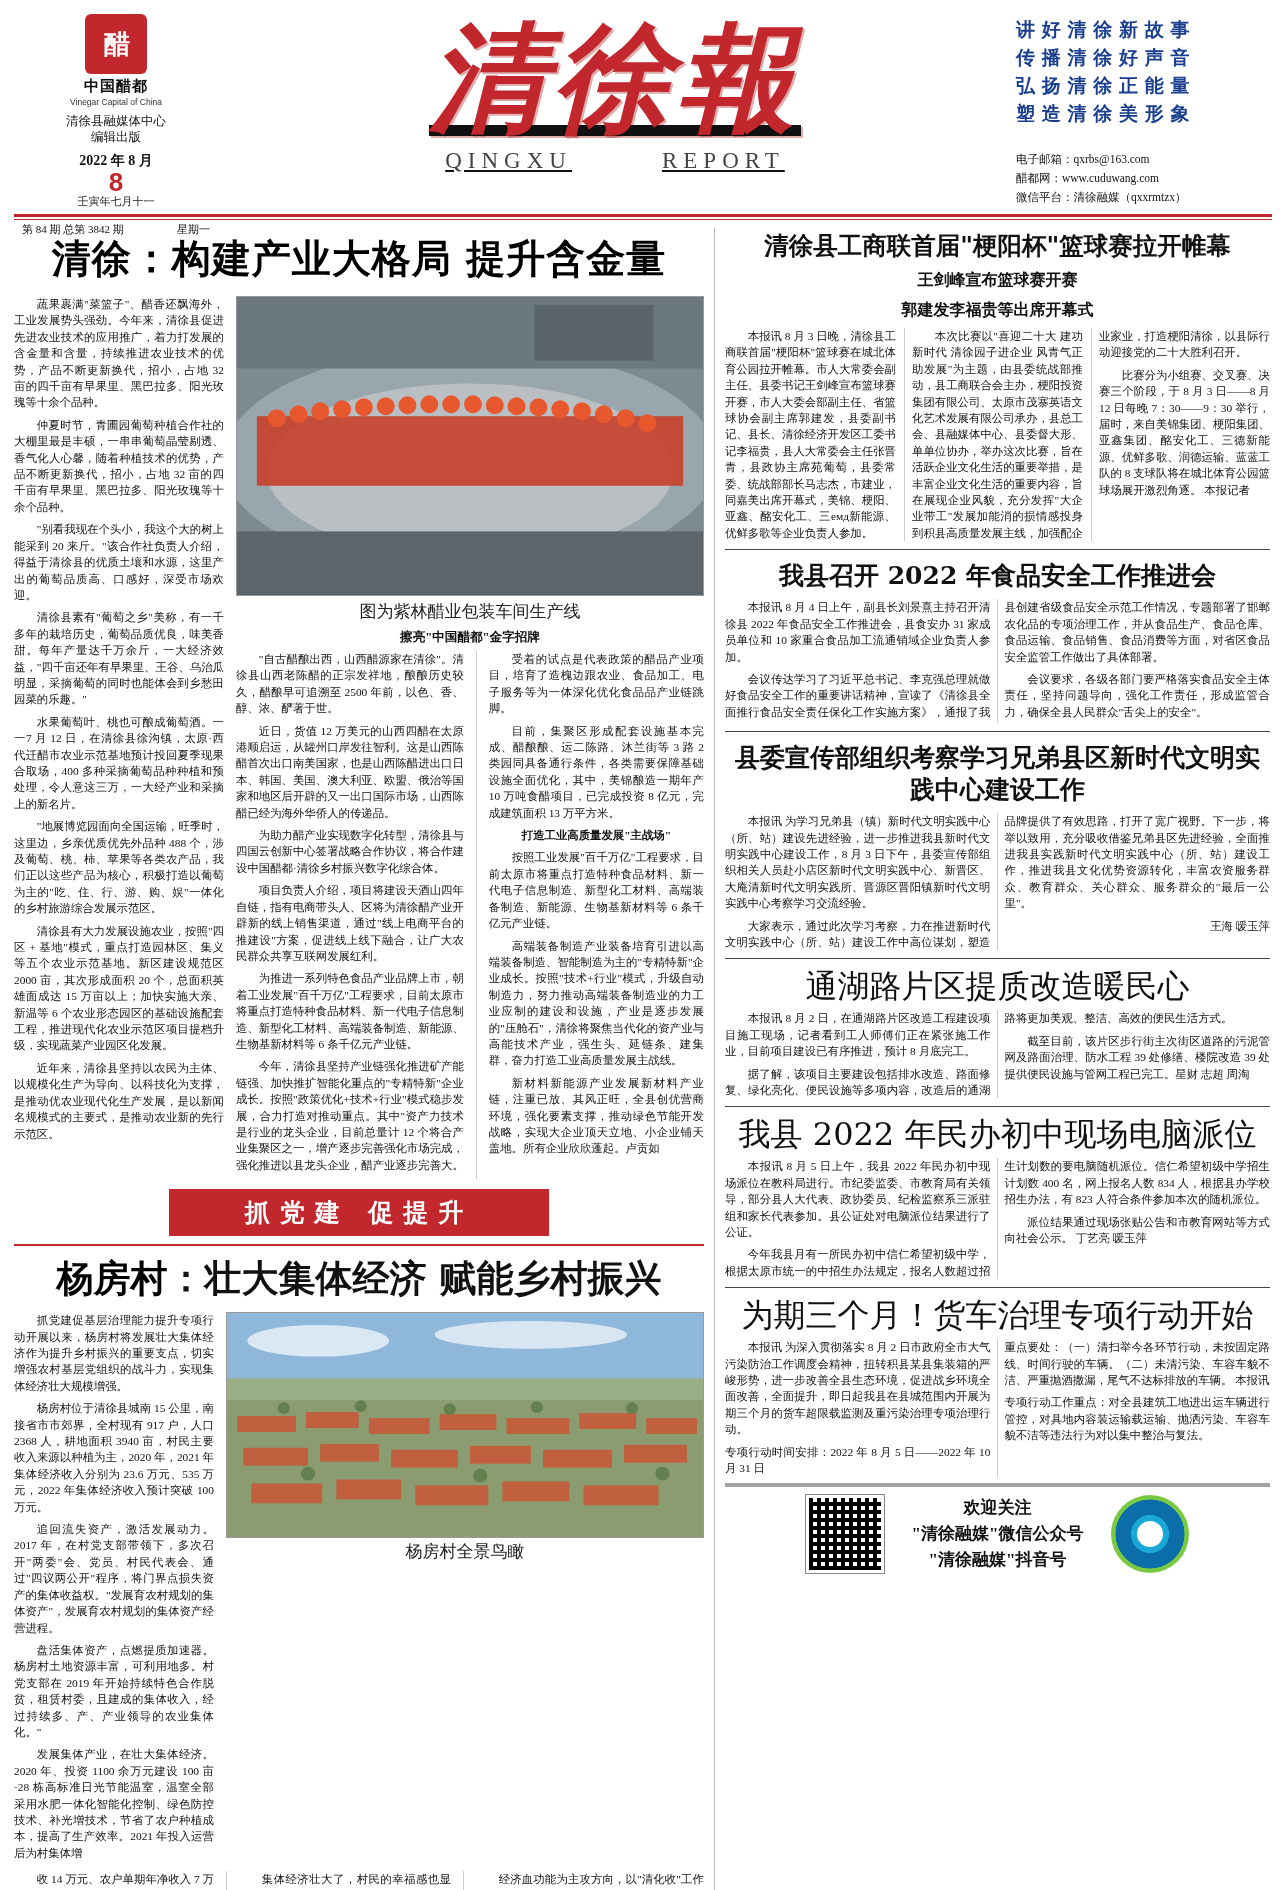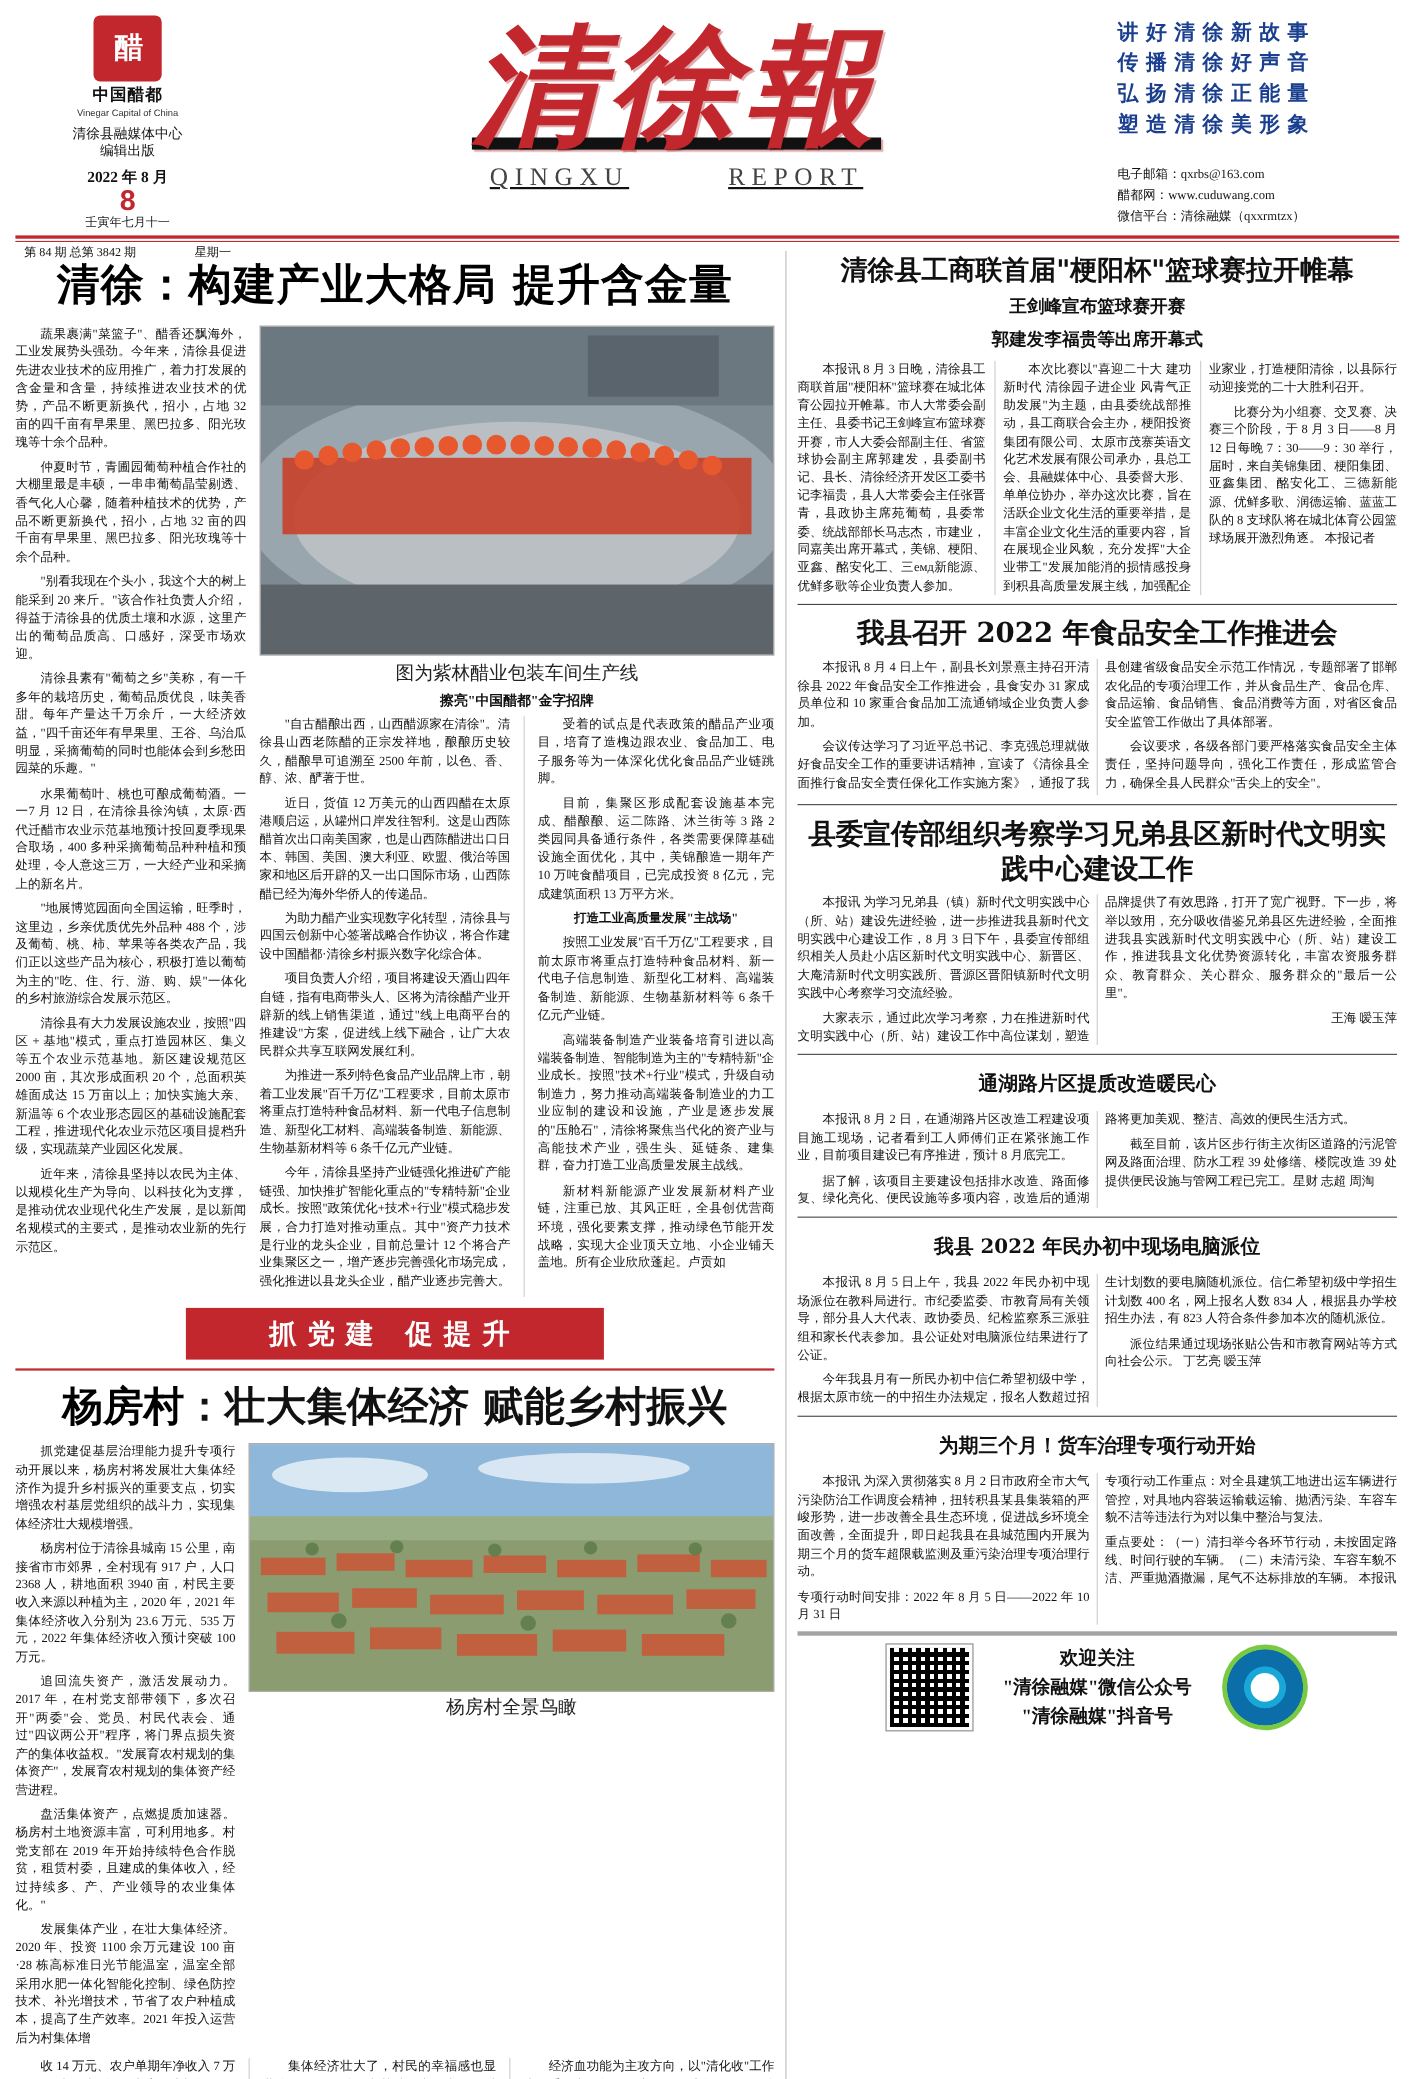--- a/index.html
+++ b/index.html
@@ -143,21 +143,21 @@
   .r-sub {
     font-size: 16px; font-weight: bold; text-align: center; line-height: 24px; margin-bottom: 6px;
   }
   .r-head2 {
     font-family: "DejaVu Serif", serif;
     font-size: 25px; font-weight: bold; text-align: center;
     margin: 10px 0 7px 0; line-height: 32px;
   }
   .r-head3 {
     font-family: "DejaVu Serif", serif;
-    font-size: 18px; font-weight: bold; text-align: center;
+    font-size: 32px; font-weight: normal; text-align: center;
     margin: 10px 0 7px 0; line-height: 34px;
   }
   .hr-dark { height: 1px; background: #444; margin: 8px 0 6px 0; }
 
   
   .promo {
     border-top: 4px solid #a3a3a3;
     margin-top: 6px; padding: 8px 0 4px 0;
     display: flex; align-items: center; justify-content: center; gap: 28px;
   }
@@ -418,22 +418,22 @@
         <p class="body">本报讯  8 月 5 日上午，我县 2022 年民办初中现场派位在教科局进行。市纪委监委、市教育局有关领导，部分县人大代表、政协委员、纪检监察系三派驻组和家长代表参加。县公证处对电脑派位结果进行了公证。</p>
         <p class="body">今年我县月有一所民办初中信仁希望初级中学，根据太原市统一的中招生办法规定，报名人数超过招生计划数的要电脑随机派位。信仁希望初级中学招生计划数 400 名，网上报名人数 834 人，根据县办学校招生办法，有 823 人符合条件参加本次的随机派位。</p>
         <p class="body">派位结果通过现场张贴公告和市教育网站等方式向社会公示。       丁艺亮  嗳玉萍</p>
       </div>
 
       <div class="hr-dark"></div>
       <div class="r-head3">为期三个月！货车治理专项行动开始</div>
       <div class="cols2">
         <p class="body">本报讯  为深入贯彻落实 8 月 2 日市政府全市大气污染防治工作调度会精神，扭转积县某县集装箱的严峻形势，进一步改善全县生态环境，促进战乡环境全面改善，全面提升，即日起我县在县城范围内开展为期三个月的货车超限载监测及重污染治理专项治理行动。</p>
         <p class="body" style="text-indent:0">专项行动时间安排：2022 年 8 月 5 日——2022 年 10 月 31 日</p>
+        <p class="body" style="text-indent:0">重点要处：（一）清扫举今各环节行动，未按固定路线、时间行驶的车辆。（二）未清污染、车容车貌不洁、严重抛酒撒漏，尾气不达标排放的车辆。  本报讯</p>
         <p class="body" style="text-indent:0">专项行动工作重点：对全县建筑工地进出运车辆进行管控，对具地内容装运输载运输、抛洒污染、车容车貌不洁等违法行为对以集中整治与复法。</p>
-        <p class="body" style="text-indent:0">重点要处：（一）清扫举今各环节行动，未按固定路线、时间行驶的车辆。（二）未清污染、车容车貌不洁、严重抛酒撒漏，尾气不达标排放的车辆。  本报讯</p>
       </div>
 
       <div class="promo">
         <div class="qr"></div>
         <div class="ptext">
           <div>欢迎关注</div>
           <div>"清徐融媒"微信公众号</div>
           <div>"清徐融媒"抖音号</div>
         </div>
         <div class="qr2"></div>

